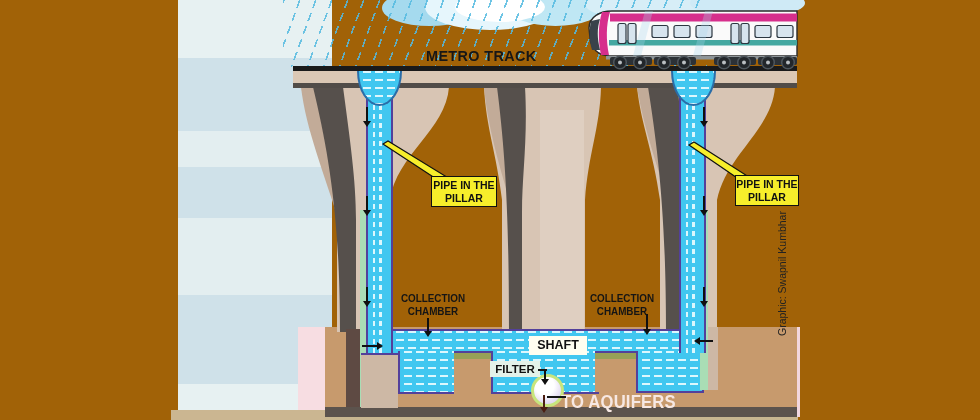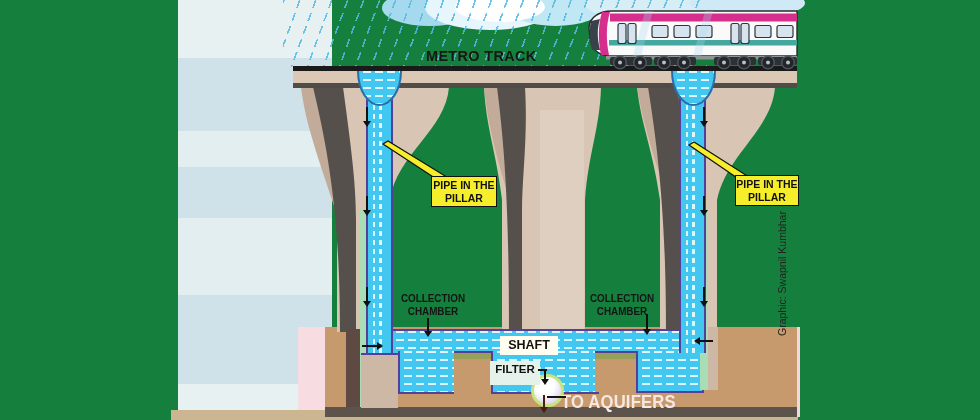--- a/index.html
+++ b/index.html
@@ -1,17 +1,17 @@
 <!DOCTYPE html>
 <html><head>
 <meta charset="utf-8">
 <style>
   html,body{margin:0;padding:0;background:#fff;}
   #stage{position:relative;width:980px;height:420px;overflow:hidden;
-         background:#15803d;font-family:"Liberation Sans",sans-serif;}
+         background:#a16207;font-family:"Liberation Sans",sans-serif;}
   .abs{position:absolute;}
 
   
   .band-col{left:178px;top:0;width:154px;height:420px;z-index:1;
     background:linear-gradient(180deg,#e7f1f2 0 58px,#cfe1e9 58px 131px,#e3eef0 131px 167px,
       #cfe1e9 167px 218px,#e3eef0 218px 295px,#cfe1e9 295px 384px,#e7f1f2 384px);}
 
   
   .cloud{position:absolute;border-radius:50%;z-index:2;}
 
@@ -75,23 +75,23 @@
   .to-aquifers{left:561px;top:392px;font-size:17.5px;font-weight:bold;color:#f7e8e3;
     letter-spacing:.2px;transform:scaleX(.95);transform-origin:left;z-index:10;}
   .ylabel{background:#f7ee2b;border:1.6px solid #111;color:#111;font-size:10.5px;font-weight:bold;
     text-align:center;line-height:12.5px;padding-top:2px;z-index:10;}
   .ylabel-l{left:431px;top:176px;width:64px;height:27px;}
   .ylabel-r{left:735px;top:175px;width:62px;height:27px;}
   .cham{width:72px;font-size:10.5px;font-weight:bold;color:#151515;text-align:center;
     line-height:12.5px;transform:scaleX(.94);z-index:10;}
   .cham-l{left:397px;top:292px;}
   .cham-r{left:586px;top:292px;}
-  .shaft-label{left:500px;top:336px;width:58px;height:19px;background:#fffef0;color:#111;
+  .shaft-label{left:529px;top:336px;width:58px;height:19px;background:#fffef0;color:#111;
     font-size:12.5px;font-weight:bold;text-align:center;line-height:19px;z-index:10;}
-  .filter-label{left:490px;top:361px;width:50px;height:24px;background:#e4f2e9;color:#111;
+  .filter-label{left:490px;top:361px;width:50px;height:16px;background:#e4f2e9;color:#111;
     font-size:11.5px;font-weight:bold;text-align:center;line-height:16px;z-index:10;}
   .filter-circle{left:531px;top:374px;width:27px;height:27px;border-radius:50%;z-index:9;
     border:3px solid #c7e57d;
     background:radial-gradient(circle at 40% 32%,#ffffff 0 38%,#e4ddf2 70%,#cfc4e8 100%);}
   .source-box{left:171px;top:381px;width:163px;height:31px;background:#ffffff;border-radius:3px;
     box-shadow:0 0 0 5px rgba(247,214,224,.9);z-index:10;color:#20203a;font-size:10.8px;
     display:flex;align-items:center;justify-content:center;}
   .credit{left:776px;top:206px;height:135px;width:15px;z-index:10;color:#222;font-size:10.5px;
     writing-mode:vertical-rl;transform:rotate(180deg);white-space:nowrap;text-align:center;}
 

